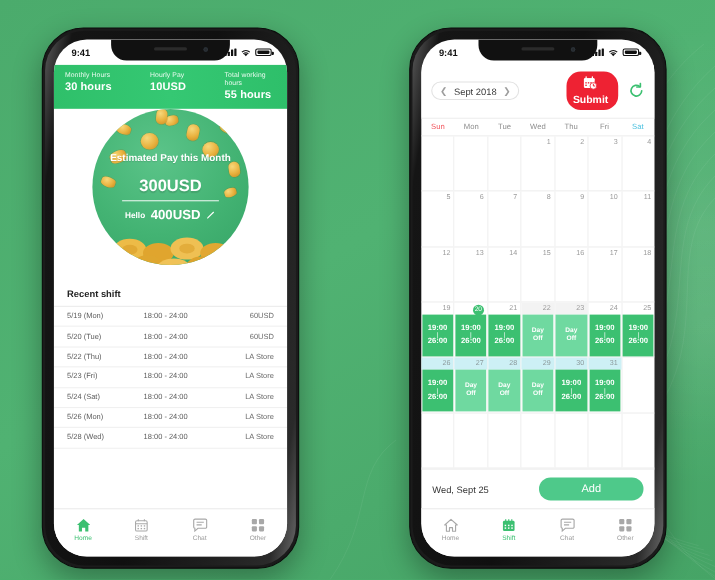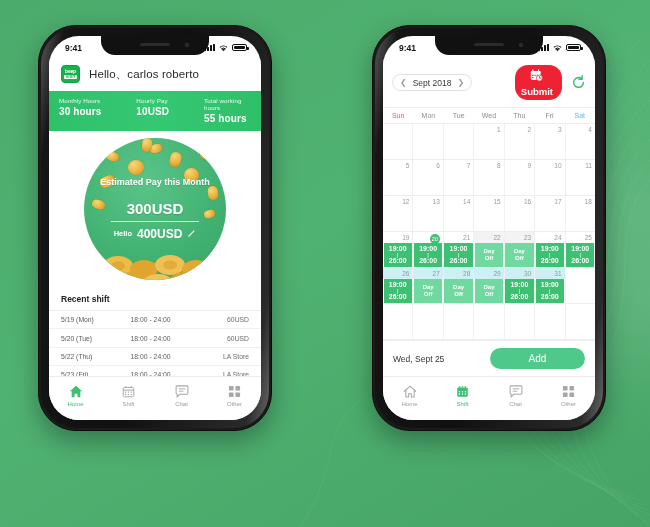--- a/index.html
+++ b/index.html
@@ -13,21 +13,21 @@
     position: absolute; inset: 0;
     background:
       radial-gradient(ellipse 420px 300px at 640px 210px, rgba(255,255,255,0.09) 0%, rgba(255,255,255,0.0) 62%),
       radial-gradient(ellipse 300px 240px at 648px 300px, rgba(255,255,255,0.07) 0%, rgba(255,255,255,0.0) 60%),
       linear-gradient(150deg, #4bab6c 0%, #50b272 45%, #46a466 100%);
   }
   .bg-lines { position: absolute; inset: 0; opacity: .5; }
 
   .phone {
     position: absolute;
-    width: 234px; height: 406px;
+    width: 234px; height: 492px;
     background: #1b1b1b;
     border-radius: 38px;
     box-shadow: 0 10px 26px rgba(0,0,0,0.32);
     padding: 9px 8px;
     border: 1px solid #0c0c0c;
   }
   .phone::before{
     content:""; position:absolute; inset:2px; border-radius:36px;
     background: linear-gradient(100deg,#5c5c5c 0%, #151515 8%, #101010 50%, #2a2a2a 92%, #6b6b6b 100%);
   }
@@ -88,21 +88,21 @@
     background: linear-gradient(90deg,#2fc06a 0%, #35c873 50%, #2ebf6a 100%);
     display: flex; padding: 6px 10px 7px 10px; gap: 14px;
   }
   .stat { flex: 1; }
   .stat.s1 { flex: 0 0 33%; }
   .stat.s2 { flex: 0 0 28%; }
   .stat-label { font-size: 6.2px; color: #eafbf0; margin-bottom: 2px; letter-spacing:.1px;}
   .stat-value { font-size: 10px; color: #fff; font-weight: bold; letter-spacing:.1px;}
 
   .coin-wrap {
-    flex: 0 0 auto; height: 155px; display:flex; align-items:center; justify-content:center;
+    flex: 0 0 auto; height: 155px; display:flex; justify-content:center;
     background: #fff; position: relative;
   }
   .coin-circle {
     width: 142px; height: 142px; border-radius: 50%;
     background: radial-gradient(circle at 42% 30%, #5bc489 0%, #43b373 55%, #35a365 100%);
     position: relative; overflow: hidden;
     display:flex; flex-direction:column; align-items:center; justify-content:center;
   }
   .coin { position:absolute; border-radius:50%;
     background: radial-gradient(circle at 35% 30%, #f7d87a 0%, #e9b23f 55%, #c98c20 100%);
@@ -222,27 +222,20 @@
           <path d="M5.5 7.2 L3.9 5.3 A2.6 2.6 0 0 1 7.1 5.3 Z" fill="#111"></path>
           <path d="M1.9 3.4 A5.4 5.4 0 0 1 9.1 3.4" stroke="#111" stroke-width="1.1" fill="none"></path>
           <path d="M3.2 5.0 A3.5 3.5 0 0 1 7.8 5.0" stroke="#111" stroke-width="1" fill="none"></path>
         </svg>
         <span class="batt">
             <i></i>
           </span>
       </span>
     </div>
 
-    <div class="l-header">
-      <div class="logo">
-        <span class="l1">beep</span>
-        <span class="l2">shift</span>
-      </div>
-      <div class="greeting">Hello、carlos roberto</div>
-    </div>
 
     <div class="stats-bar">
       <div class="stat s1">
         <div class="stat-label">Monthly Hours</div>
         <div class="stat-value">30 hours</div>
       </div>
       <div class="stat s2">
         <div class="stat-label">Hourly Pay</div>
         <div class="stat-value">10USD</div>
       </div>

